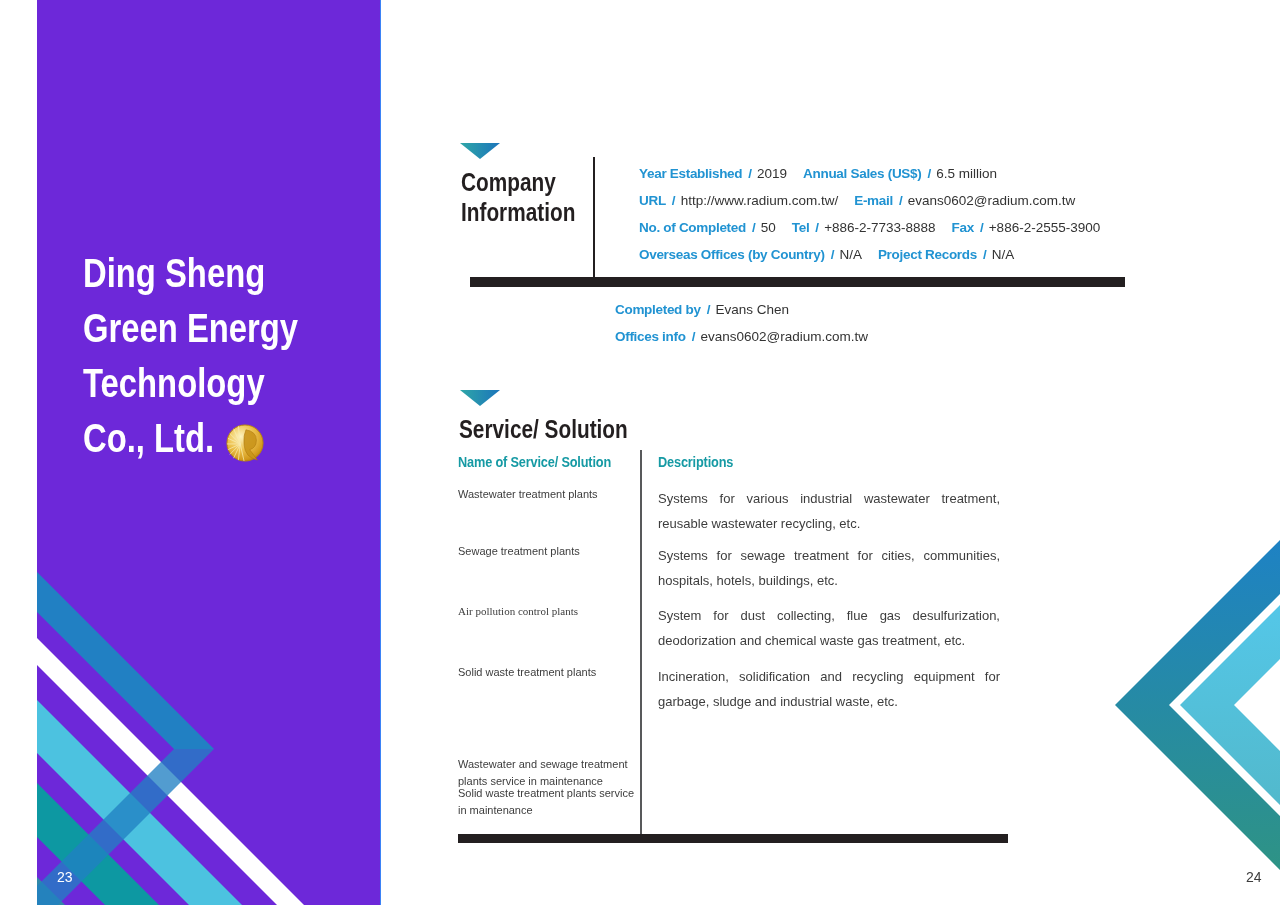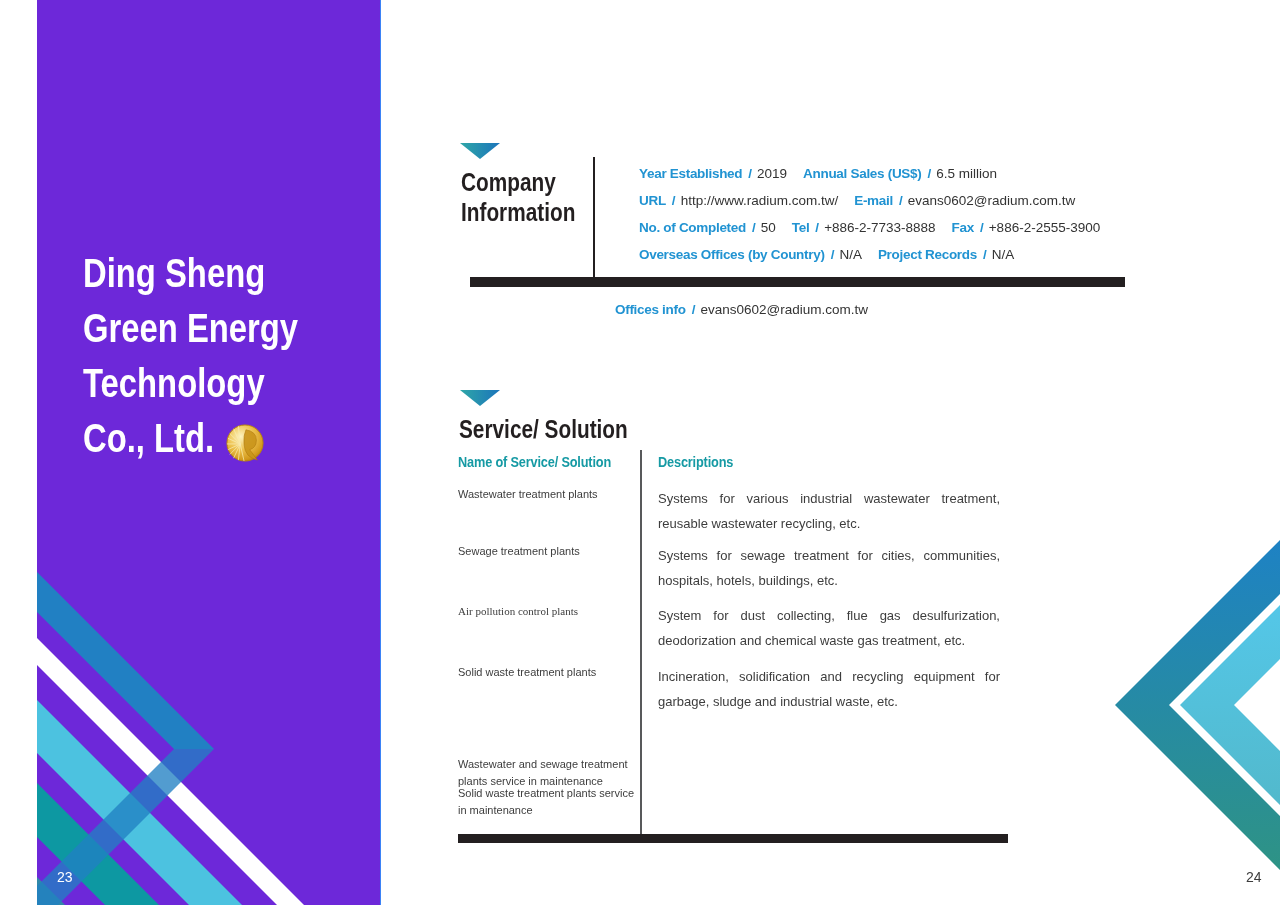--- a/index.html
+++ b/index.html
@@ -121,20 +121,23 @@
     <div class="info-line">
       <span class="info-item"><span class="lbl">Overseas Offices (by Country)</span><span class="slash">/</span><span class="val">N/A</span></span>
       <span class="info-item"><span class="lbl">Project Records</span><span class="slash">/</span><span class="val">N/A</span></span>
     </div>
   </div>
 
   <div class="hbar" style="left:470px;top:277px;width:655px;height:10px;"></div>
 
   <div class="footer-block">
     <div class="info-line">
+      <span class="info-item"><span class="lbl">Completed by</span><span class="slash">/</span><span class="val">Evans Chen</span></span>
+    </div>
+    <div class="info-line">
       <span class="info-item"><span class="lbl">Offices info</span><span class="slash">/</span><span class="val">evans0602@radium.com.tw</span></span>
     </div>
   </div>
 
   <svg class="tri" style="left:460px;top:390px;" width="40" height="16" viewBox="0 0 40 16">
     <polygon points="0,0 40,0 20,16" fill="url(#trig)"></polygon>
   </svg>
 
   <div class="sec-heading cond" style="left:459px;top:414px;">Service/ Solution</div>
 

